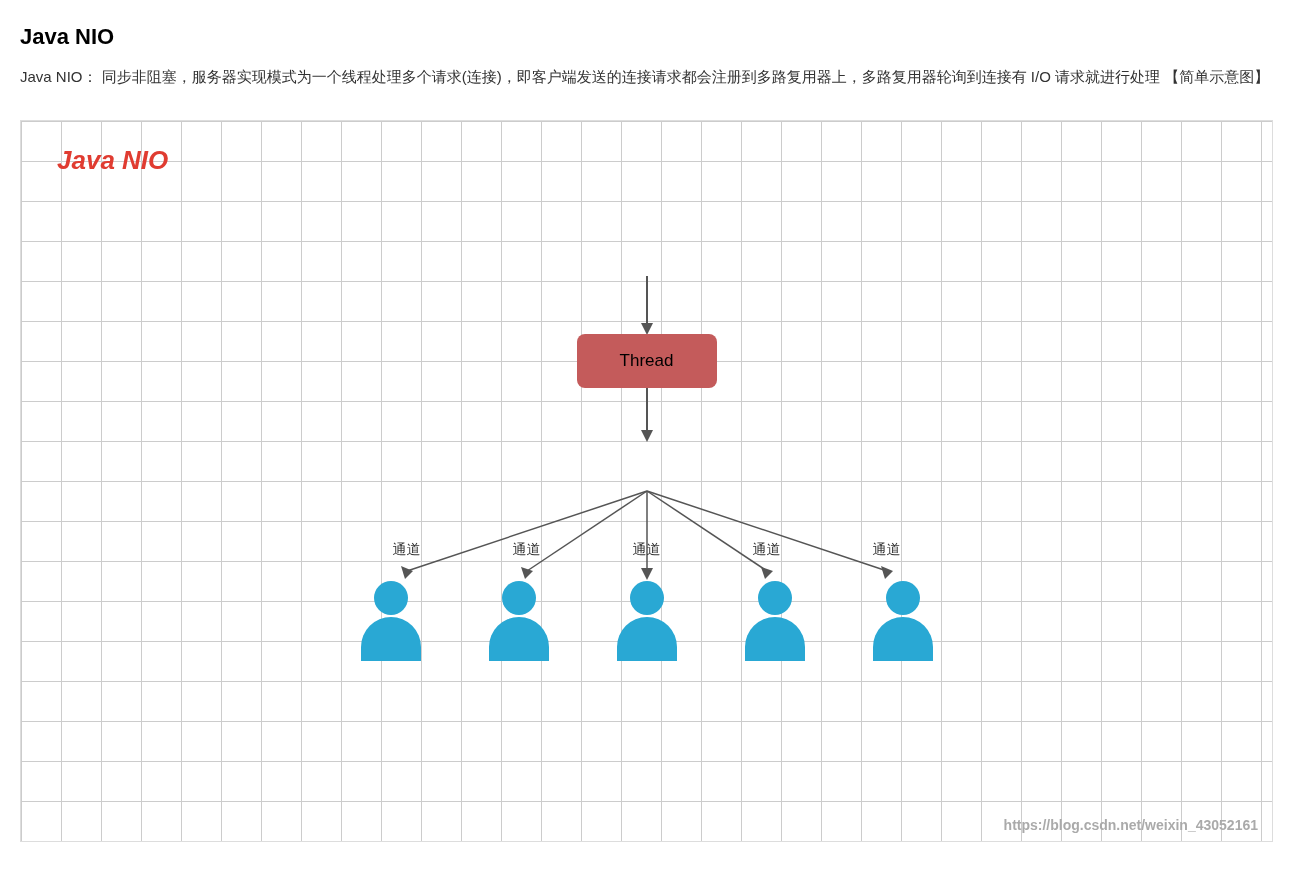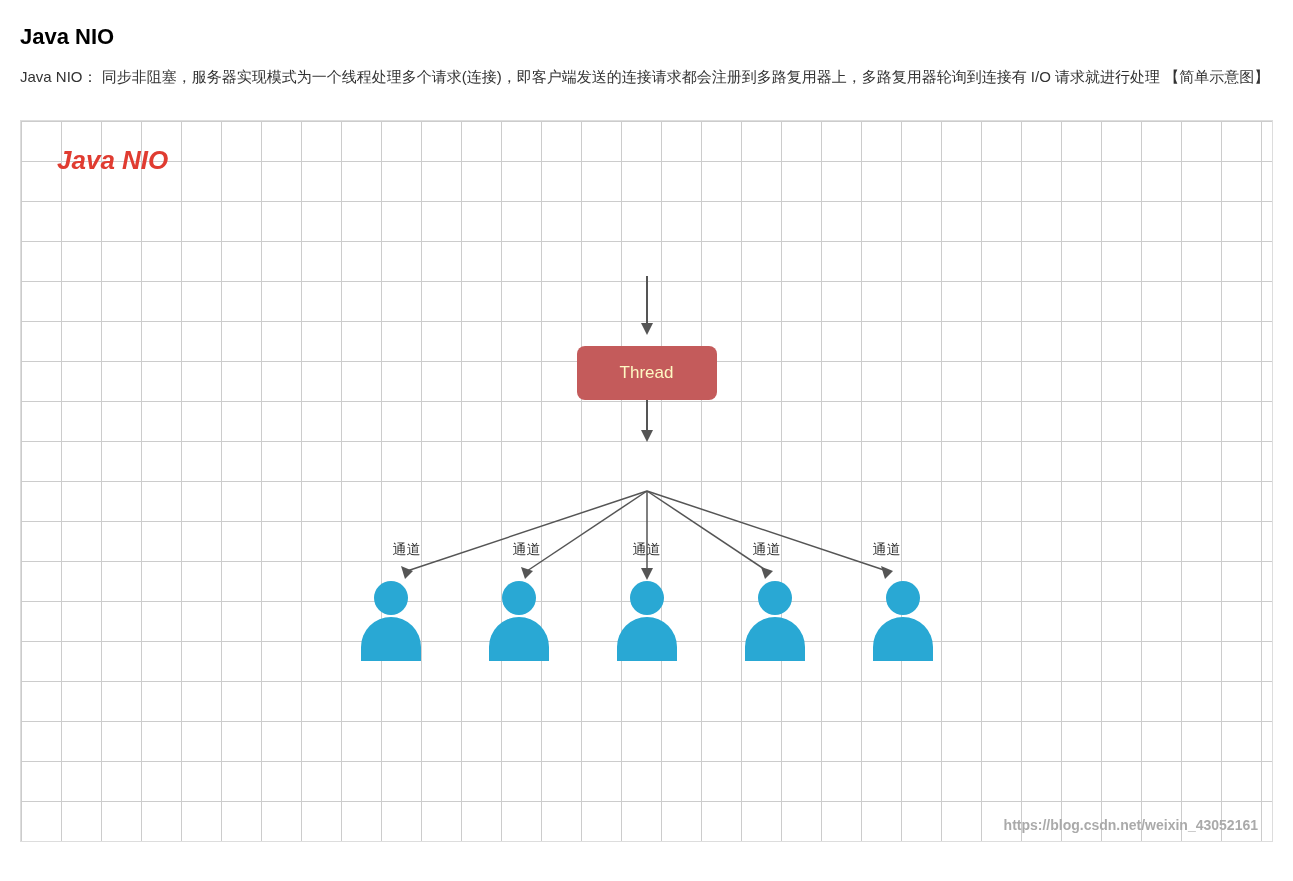--- a/index.html
+++ b/index.html
@@ -61,24 +61,24 @@
       position: relative;
     }
     .node-thread {
       background: #c45b5b;
       border-radius: 8px;
       width: 140px;
       height: 54px;
       display: flex;
       align-items: center;
       justify-content: center;
-      color: #fef9c3;
+      color: #000000;
       font-size: 17px;
       font-weight: 500;
-      margin-top: 12px;
+      margin-top: 0;
       position: relative;
     }
     .node-selector {
       background: #b8c0e0;
       border: 2px solid #8892c0;
       width: 200px;
       height: 58px;
       display: flex;
       align-items: center;
       justify-content: center;

